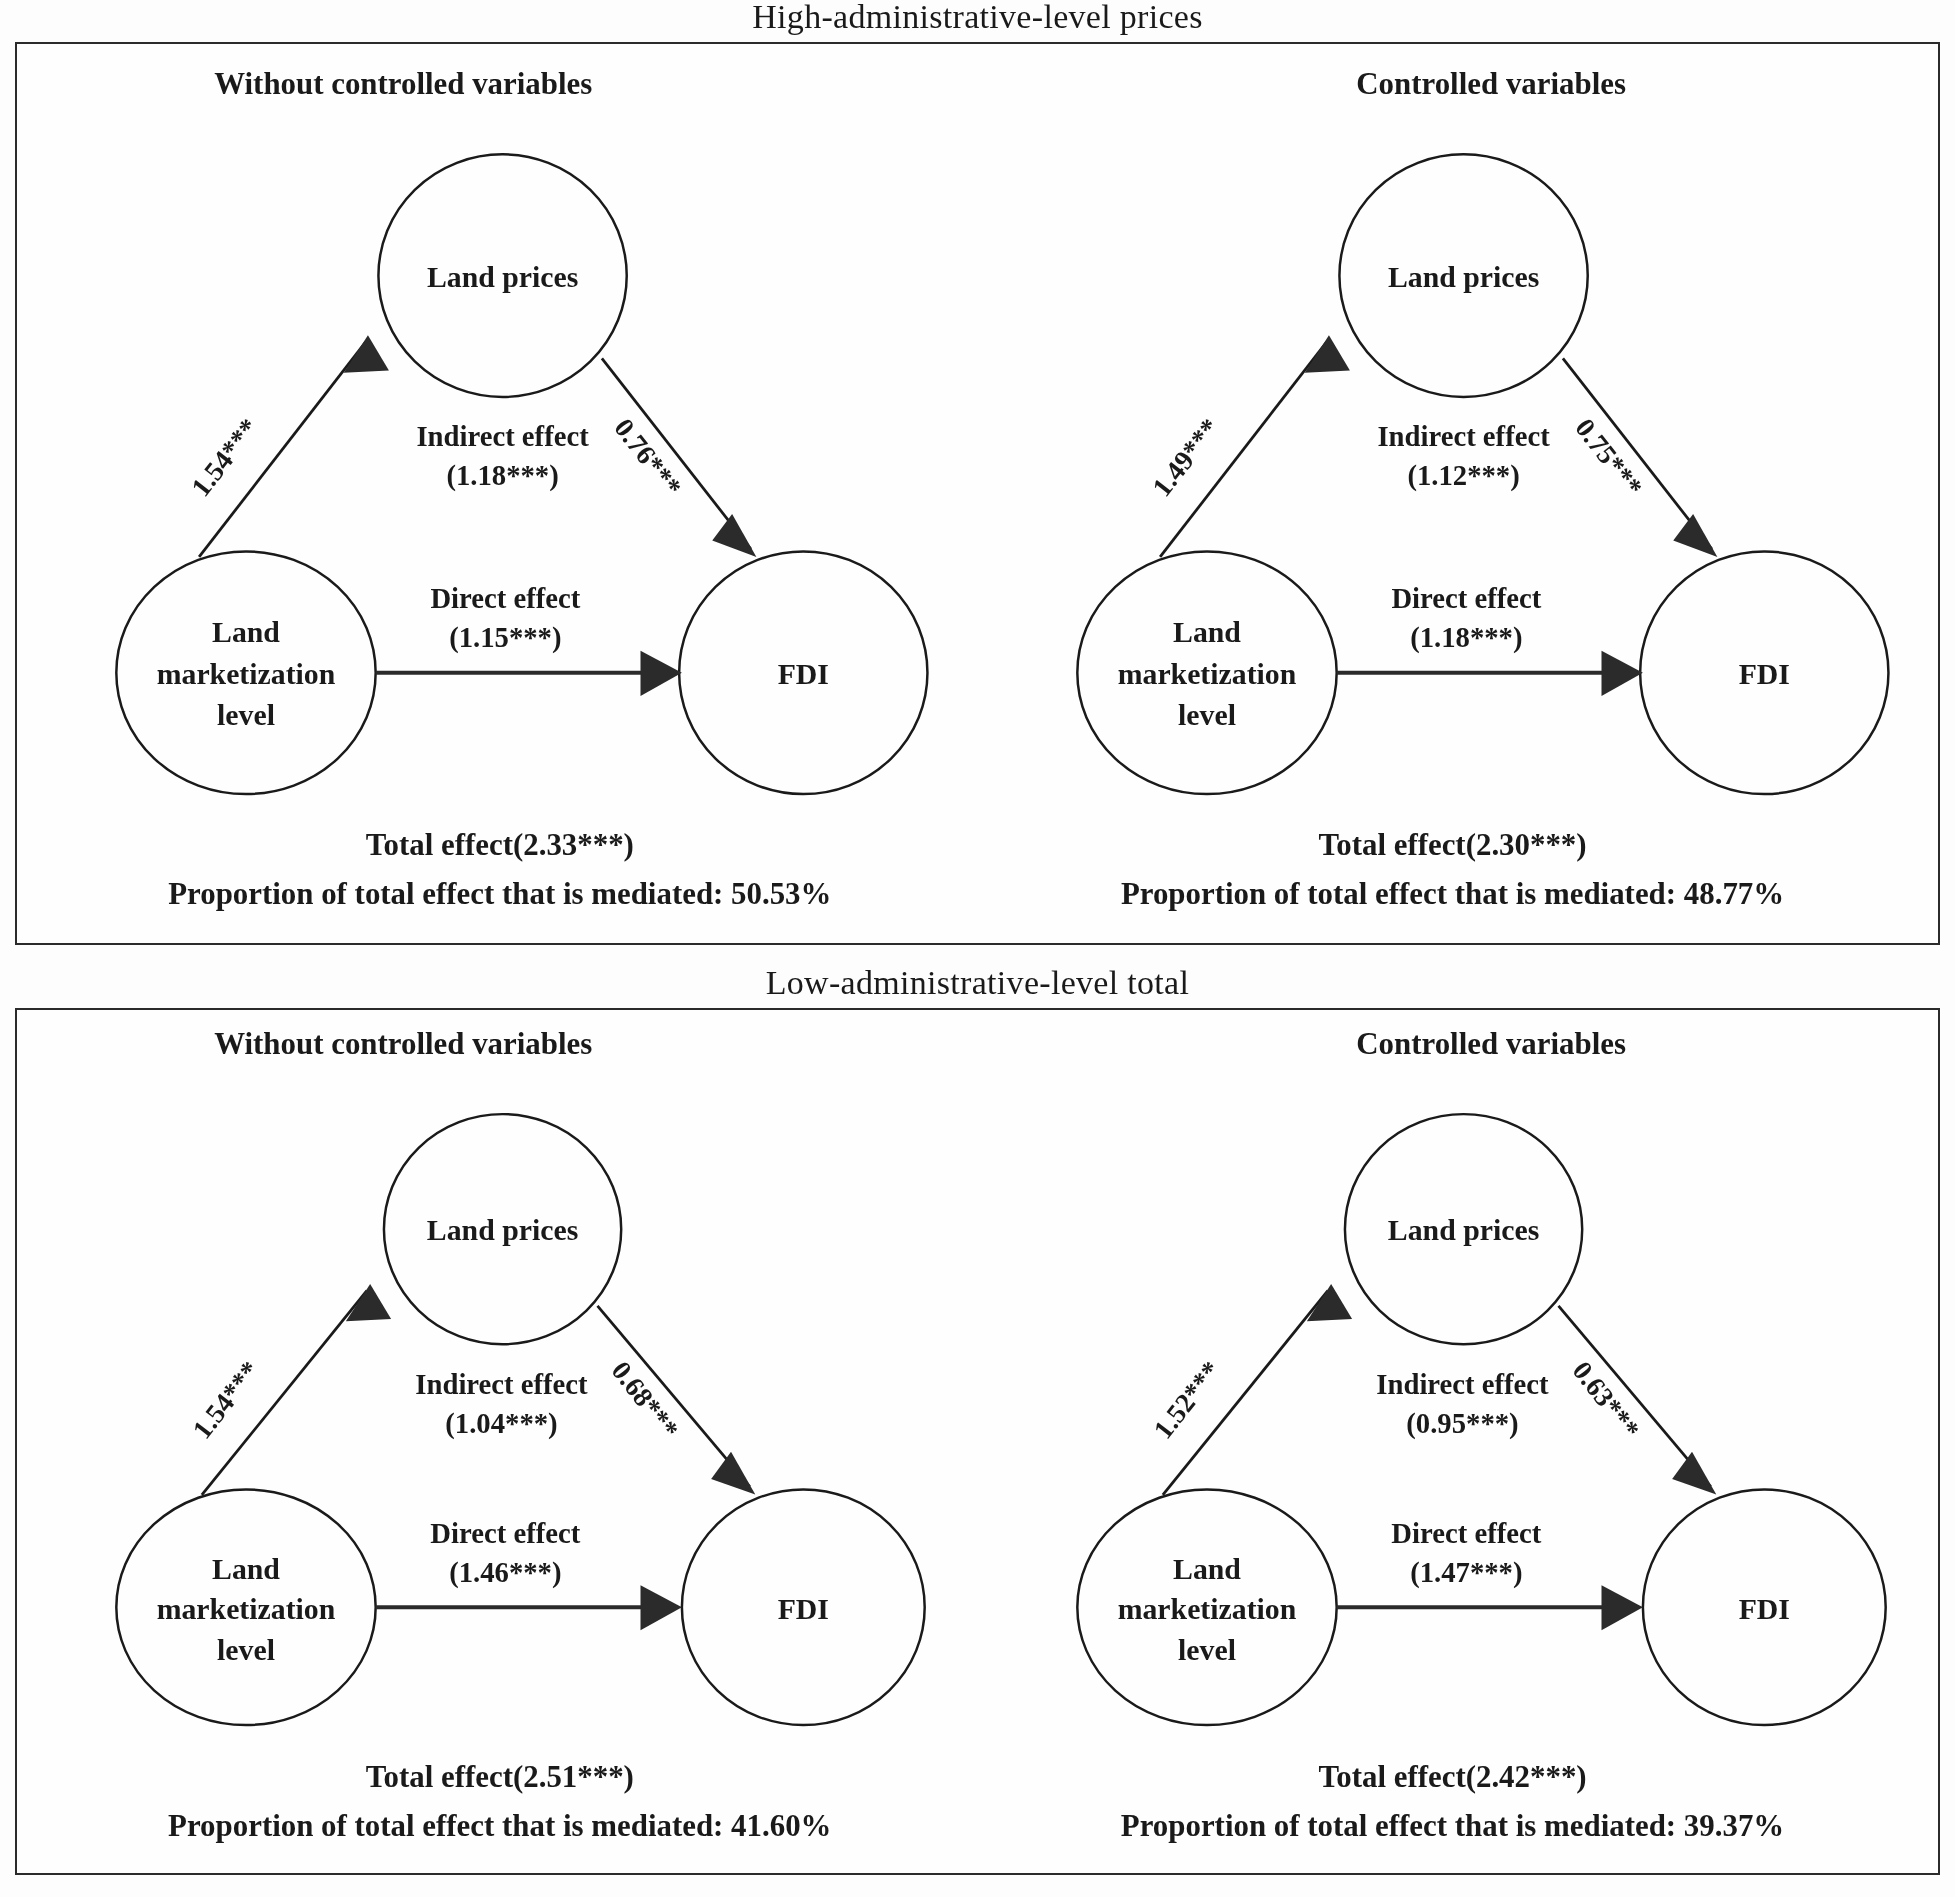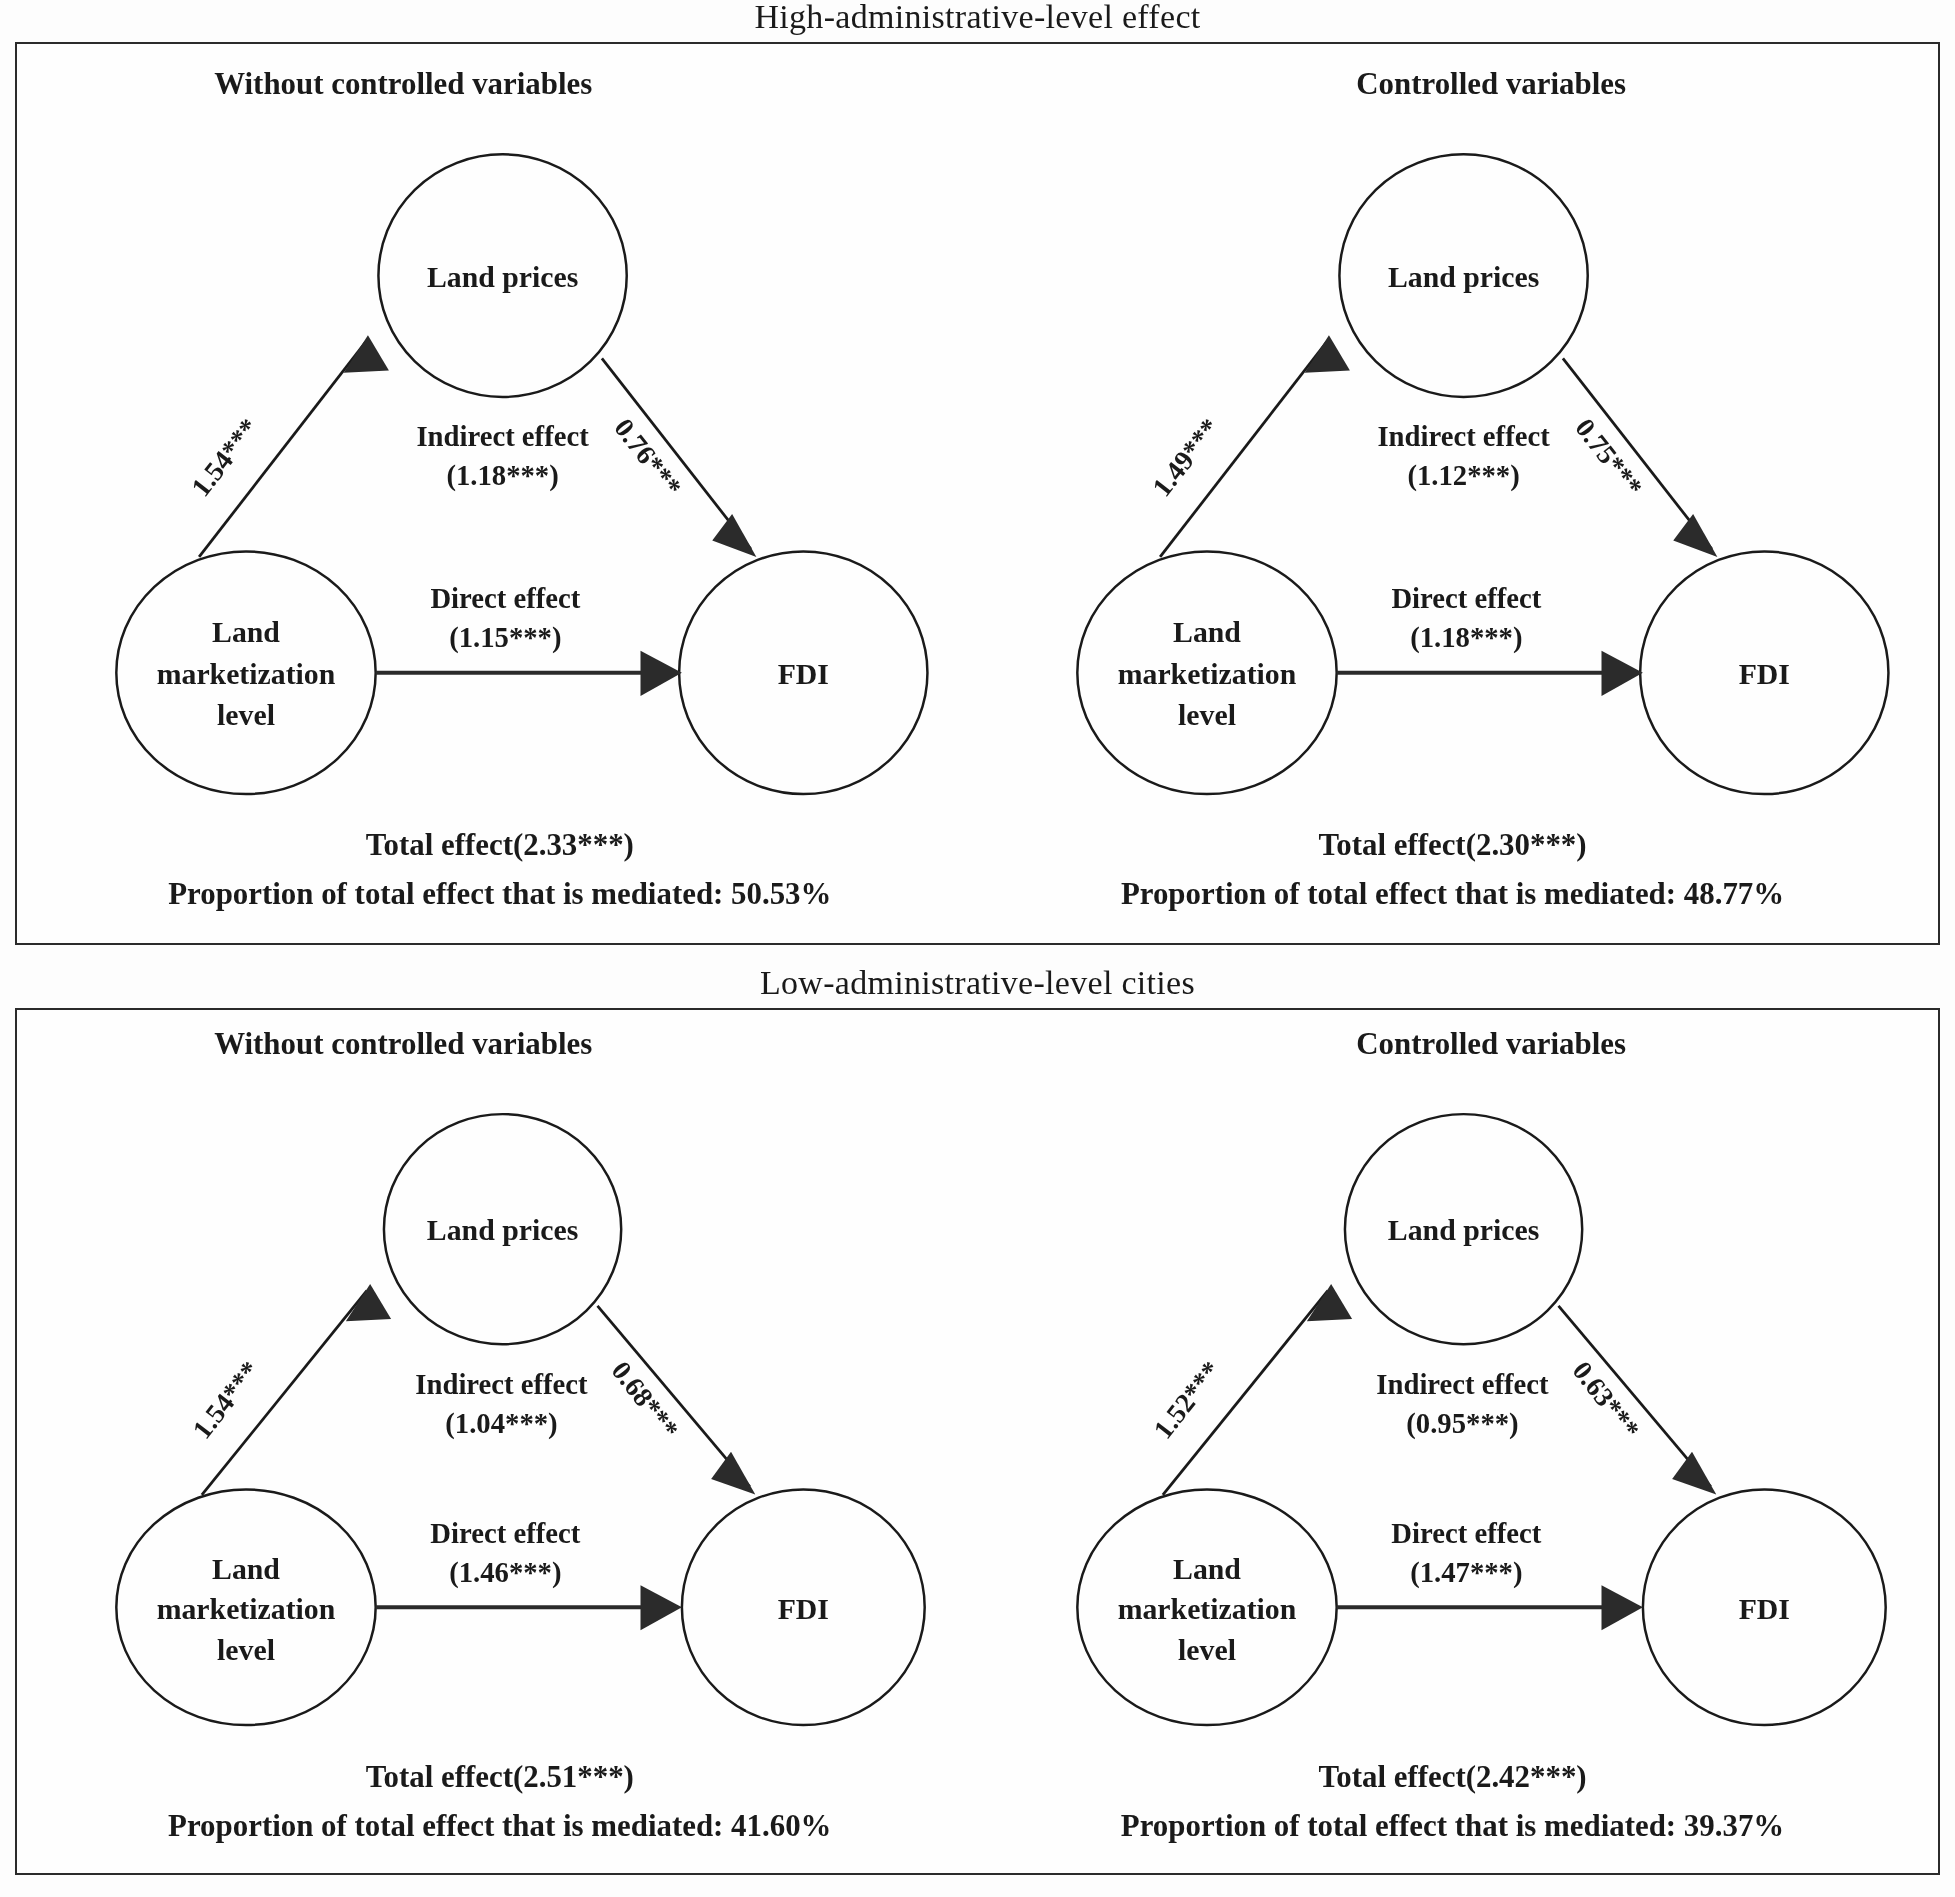--- a/index.html
+++ b/index.html
@@ -47,21 +47,21 @@
   .edge{fill:none;stroke:#1a1a1a;stroke-width:5;}
   .edge-straight{fill:none;stroke:#2b2b2b;stroke-width:7;}
   .ahead{fill:#2b2b2b;stroke:none;}
 </style>
 </head>
 <body>
 
 <div class="figure">
 
   <div class="section" style="top:0px;">
-    <div class="section-title">High-administrative-level effect</div>
+    <div class="section-title">High-administrative-level prices</div>
     <div class="section-box" style="height:903px;">
       <div class="panels">
 
         <div class="panel">
           <svg viewBox="0 0 1740 1630" preserveAspectRatio="none">
             <text class="t-sub" x="700" y="90" text-anchor="middle">Without controlled variables</text>
 
             <ellipse class="ell" cx="880" cy="420" rx="225" ry="220"></ellipse>
             <text class="t-node" x="880" y="440" text-anchor="middle">Land  prices</text>
 
@@ -128,21 +128,21 @@
             <text class="t-tot" x="860" y="1470" text-anchor="middle">Total effect(2.30***)</text>
             <text class="t-prop" x="860" y="1560" text-anchor="middle">Proportion of total effect that is mediated: 48.77%</text>
           </svg>
         </div>
 
       </div>
     </div>
   </div>
 
   <div class="section" style="top:966px;">
-    <div class="section-title">Low-administrative-level cities</div>
+    <div class="section-title">Low-administrative-level total</div>
     <div class="section-box" style="height:867px;">
       <div class="panels">
 
         <div class="panel">
           <svg viewBox="0 0 1740 1575" preserveAspectRatio="none">
             <text class="t-sub" x="700" y="80" text-anchor="middle">Without controlled variables</text>
 
             <ellipse class="ell" cx="880" cy="400" rx="215" ry="210"></ellipse>
             <text class="t-node" x="880" y="420" text-anchor="middle">Land  prices</text>
 

